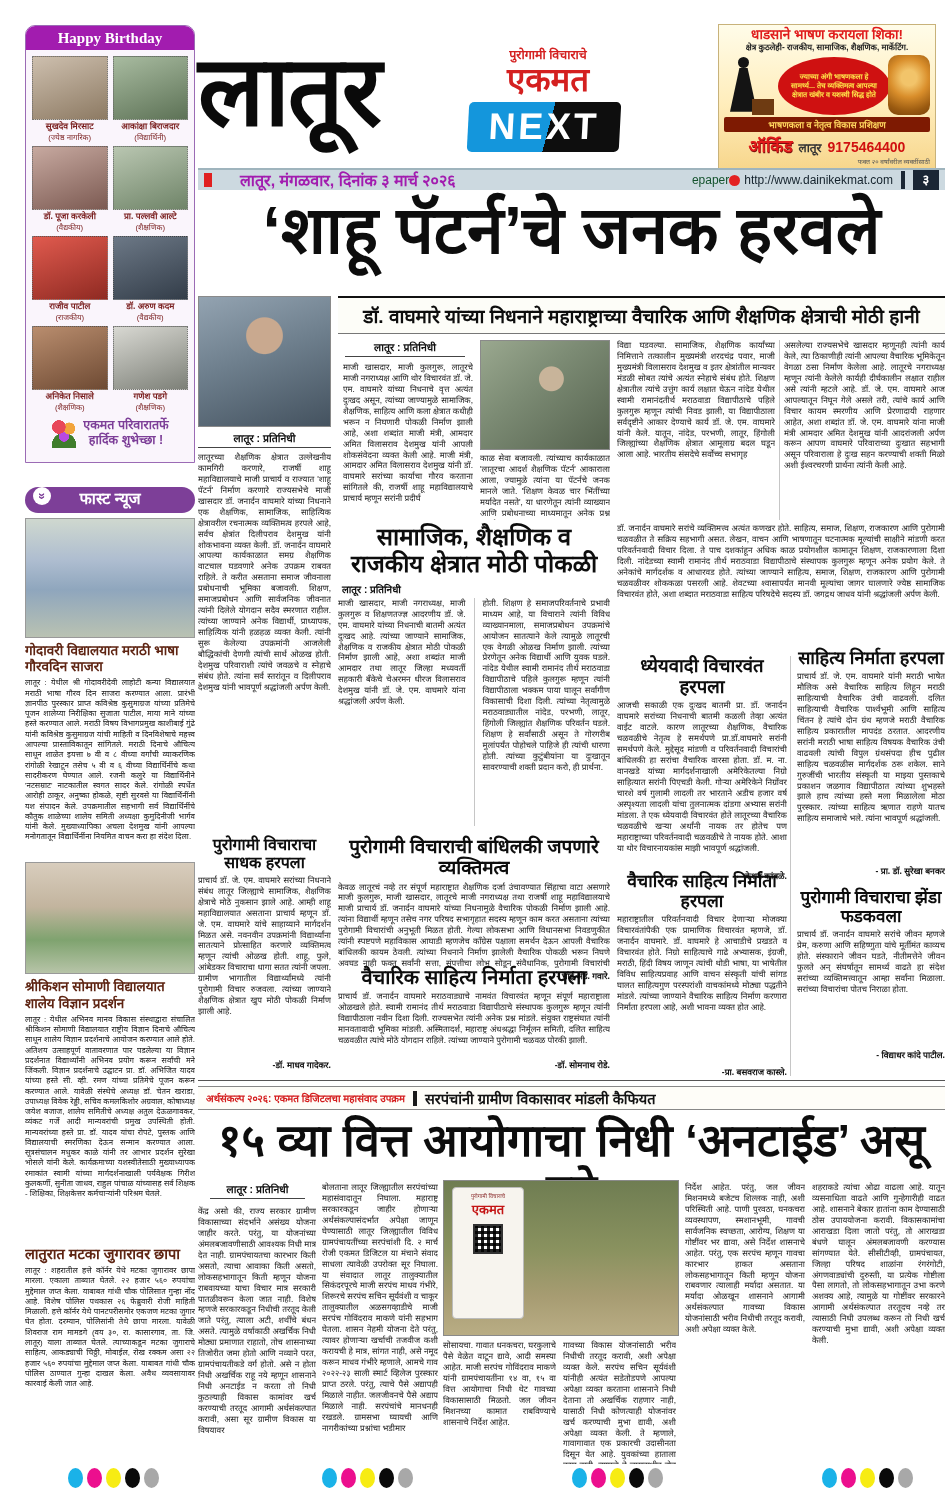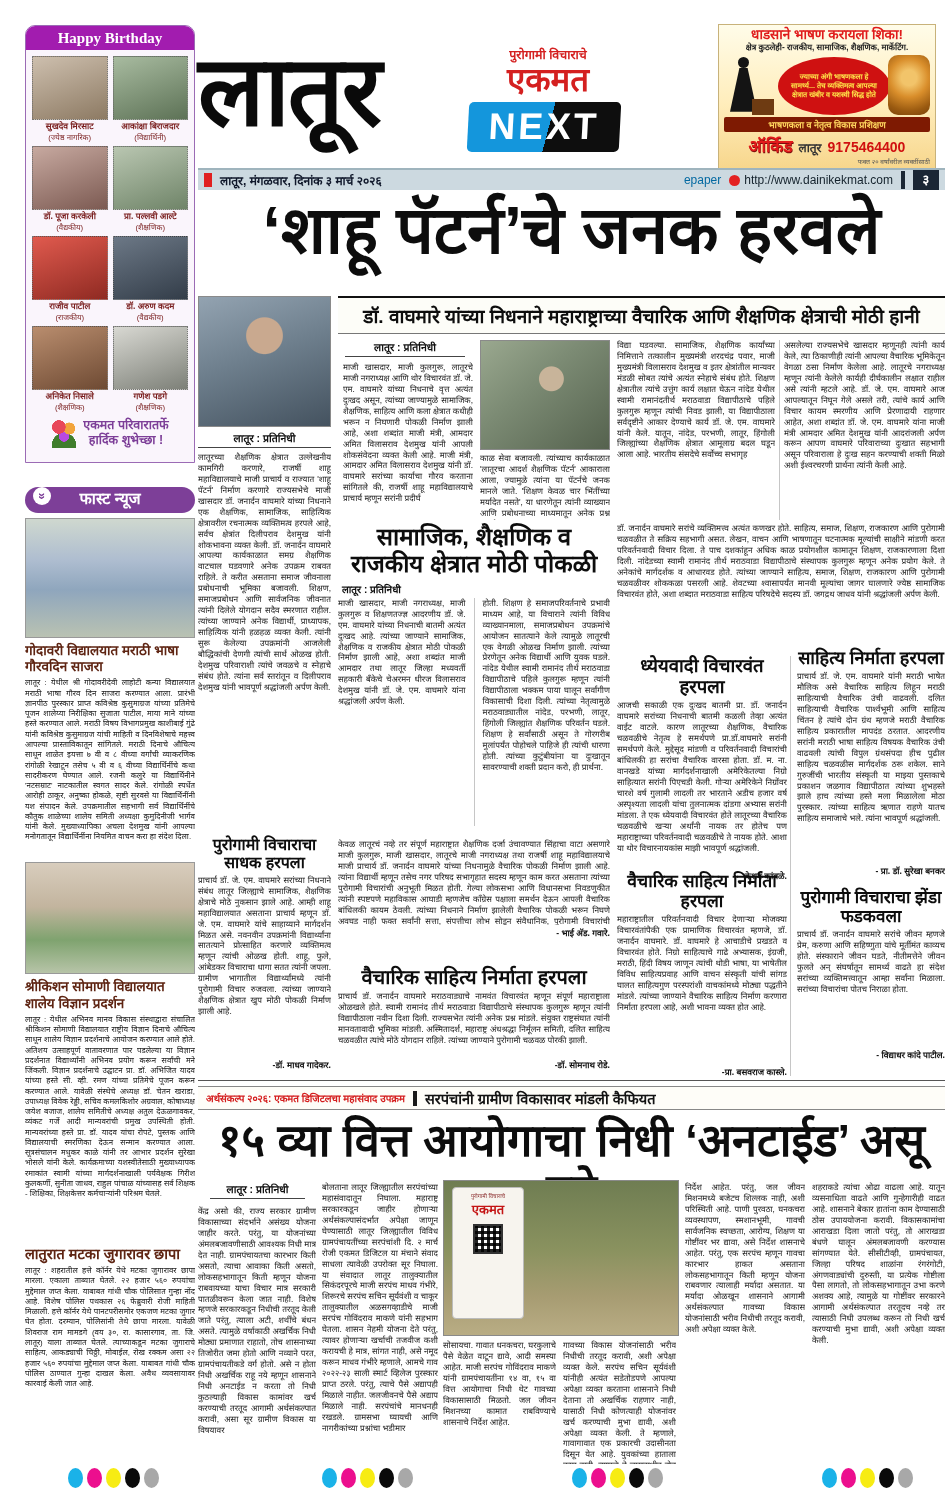--- a/index.html
+++ b/index.html
@@ -55,23 +55,23 @@
   .ad-city { color:#333; font-weight:900; font-size:12px; }
   .ad-phone { color:#d01010; font-weight:900; font-size:14px; }
   .ad-note { color:#555; font-size:6.5px; text-align:right; }
   .lion { background:radial-gradient(circle at 50% 38%, #f2c46a 18%, #d98e2b 45%, #9a5a10 78%, #7a430a 100%); border-radius:10px; }
   .speaker-head { background:#141414; border-radius:50%; }
   .speaker-body { background:#141414; clip-path:polygon(35% 0, 65% 0, 100% 100%, 0 100%); }
 
   
   .datebar { background:#ccd9e0; border-top:2px solid #9fb4bd; display:flex; align-items:center; padding:0 6px; }
   .datebar .red-accent { width:8px; height:14px; background:#e02020; margin-right:8px; }
-  .datebar .dl { font-weight:bold; font-size:12px; color:#0f172a; }
+  .datebar .dl { font-weight:bold; font-size:16px; color:#a21caf;margin-left:20px; }
   .datebar .spacer { flex:1; }
-  .epaper-lbl { font-size:12px; color:#0369a1; margin-right:8px; }
+  .epaper-lbl { font-size:12px; color:#14532d; margin-right:0; }
   .epaper-ic { width:11px; height:11px; border-radius:50%; background:#e32222; display:inline-block; margin-right:4px; }
   .epaper-url { font-size:12px; color:#14222c; }
   .db-sep { width:4px; height:18px; background:#1b2735; margin:0 8px; }
   .pageno { width:26px; height:20px; background:#1b2735; color:#fff; font-weight:bold; font-size:13px; text-align:center; line-height:20px; }
 
   
   .kicker { border-top:2.5px solid #111; border-bottom:1px solid #777; font-weight:900; font-size:19px; text-align:center; color:#0d0d0d; padding:5px 0 4px 0; background:#fdfdf8; }
   .budget-banner { border-top:1px solid #888; border-bottom:1px solid #888; background:#fefdf8; display:flex; align-items:center; padding:0 8px; gap:8px; }
   .bb-red { color:#d41d1d; font-weight:900; font-size:10px; }
   .bb-div { width:4px; height:15px; background:#1a1a1a; }
@@ -239,20 +239,21 @@
     <span class="sig">- प्रा. डॉ. सुरेखा बनकर</span>
   </div>
 
   <div class="abs" style="left:198px; top:836px; width:133px; height:244px;">
     <div class="headline" style="font-size:16px;">पुरोगामी विचाराचा साधक हरपला</div>
     <div class="body-txt" style="margin-top:3px; height:182px;">प्राचार्य डॉ. जे. एम. वाघमारे सरांच्या निधनाने संबंध लातूर जिल्ह्याचे सामाजिक, शैक्षणिक क्षेत्राचे मोठे नुकसान झाले आहे. आम्ही शाहू महाविद्यालयात असताना प्राचार्य म्हणून डॉ. जे. एम. वाघमारे यांचे साहाय्याने मार्गदर्शन मिळत असे. नवनवीन उपक्रमांनी विद्यार्थ्यांना सातत्याने प्रोत्साहित करणारे व्यक्तिमत्व म्हणून त्यांची ओळख होती. शाहू, फुले, आंबेडकर विचाराचा धागा सतत त्यांनी जपला. ग्रामीण भागातील विद्यार्थ्यांमध्ये त्यांनी पुरोगामी विचार रुजवला. त्यांच्या जाण्याने शैक्षणिक क्षेत्रात खुप मोठी पोकळी निर्माण झाली आहे.</div>
     <span class="sig">-डॉ. माधव गादेकर.</span>
   </div>
 
   <div class="abs" style="left:338px; top:836px; width:272px; height:126px;">
+    <div class="headline" style="font-size:19px;">पुरोगामी विचाराची बांधिलकी जपणारे व्यक्तिमत्व</div>
     <div class="body-txt" style="margin-top:3px; height:86px;">केवळ लातूरचं नव्हे तर संपूर्ण महाराष्ट्रात शैक्षणिक दर्जा उंचावण्यात सिंहाचा वाटा असणारे माजी कुलगुरू, माजी खासदार, लातूरचे माजी नगराध्यक्ष तथा राजर्षी शाहू महाविद्यालयाचे माजी प्राचार्य डॉ. जनार्दन वाघमारे यांच्या निधनामुळे वैचारिक पोकळी निर्माण झाली आहे. त्यांना विद्यार्थी म्हणून तसेच नगर परिषद सभागृहात सदस्य म्हणून काम करत असताना त्यांच्या पुरोगामी विचारांची अनुभूती मिळत होती. गेल्या लोकसभा आणि विधानसभा निवडणुकीत त्यांनी स्पष्टपणे महाविकास आघाडी म्हणजेच काँग्रेस पक्षाला समर्थन देऊन आपली वैचारिक बांधिलकी कायम ठेवली. त्यांच्या निधनाने निर्माण झालेली वैचारिक पोकळी भरून निघणे अवघड नाही फक्त सर्वांनी सत्ता, संपत्तीचा लोभ सोडून संवैधानिक, पुरोगामी विचारांची बांधिलकी जपली पाहिजे.</div>
     <span class="sig">- भाई अ‍ॅड. गवारे.</span>
   </div>
 
   <div class="abs" style="left:338px; top:966px; width:272px; height:112px;">
     <div class="headline" style="font-size:20px;">वैचारिक साहित्य निर्माता हरपला</div>
     <div class="body-txt" style="margin-top:3px; height:66px;">प्राचार्य डॉ. जनार्दन वाघमारे मराठवाड्याचे नामवंत विचारवंत म्हणून संपूर्ण महाराष्ट्राला ओळखले होते. स्वामी रामानंद तीर्थ मराठवाडा विद्यापीठाचे संस्थापक कुलगुरू म्हणून त्यांनी विद्यापीठाला नवीन दिशा दिली. राज्यसभेत त्यांनी अनेक प्रश्न मांडले. संयुक्त राष्ट्रसंघात त्यांनी मानवतावादी भूमिका मांडली. अस्मितादर्श, महाराष्ट्र अंधश्रद्धा निर्मूलन समिती, दलित साहित्य चळवळीत त्यांचे मोठे योगदान राहिले. त्यांच्या जाण्याने पुरोगामी चळवळ पोरकी झाली.</div>
     <span class="sig">-डॉ. सोमनाथ रोडे.</span>
   </div>
 

